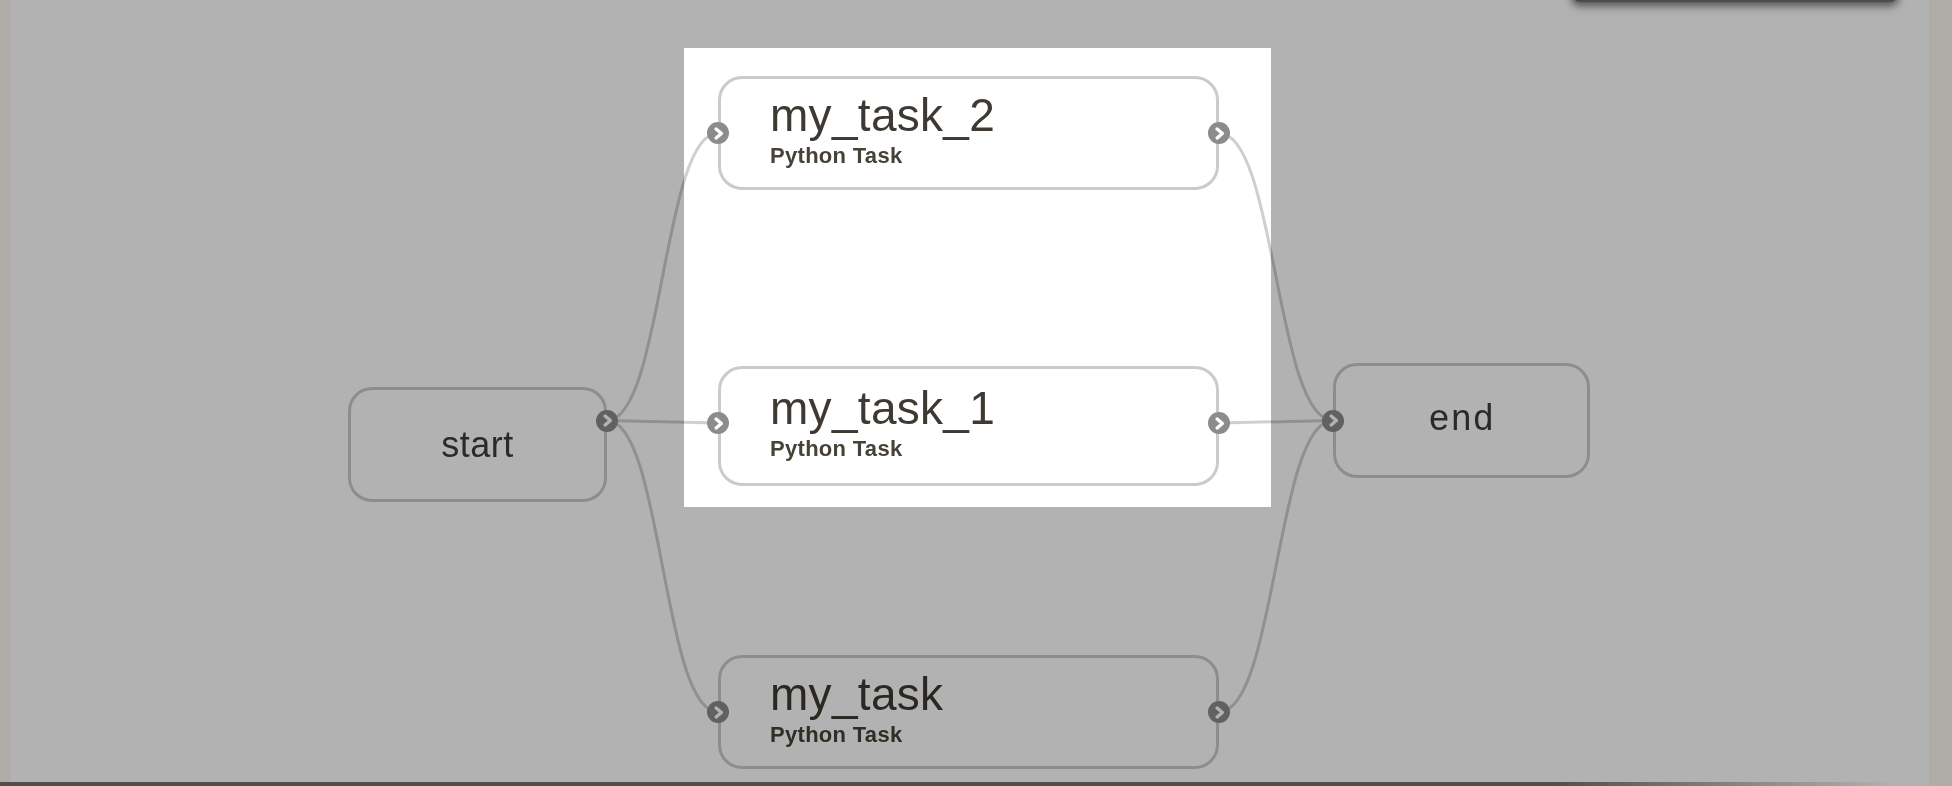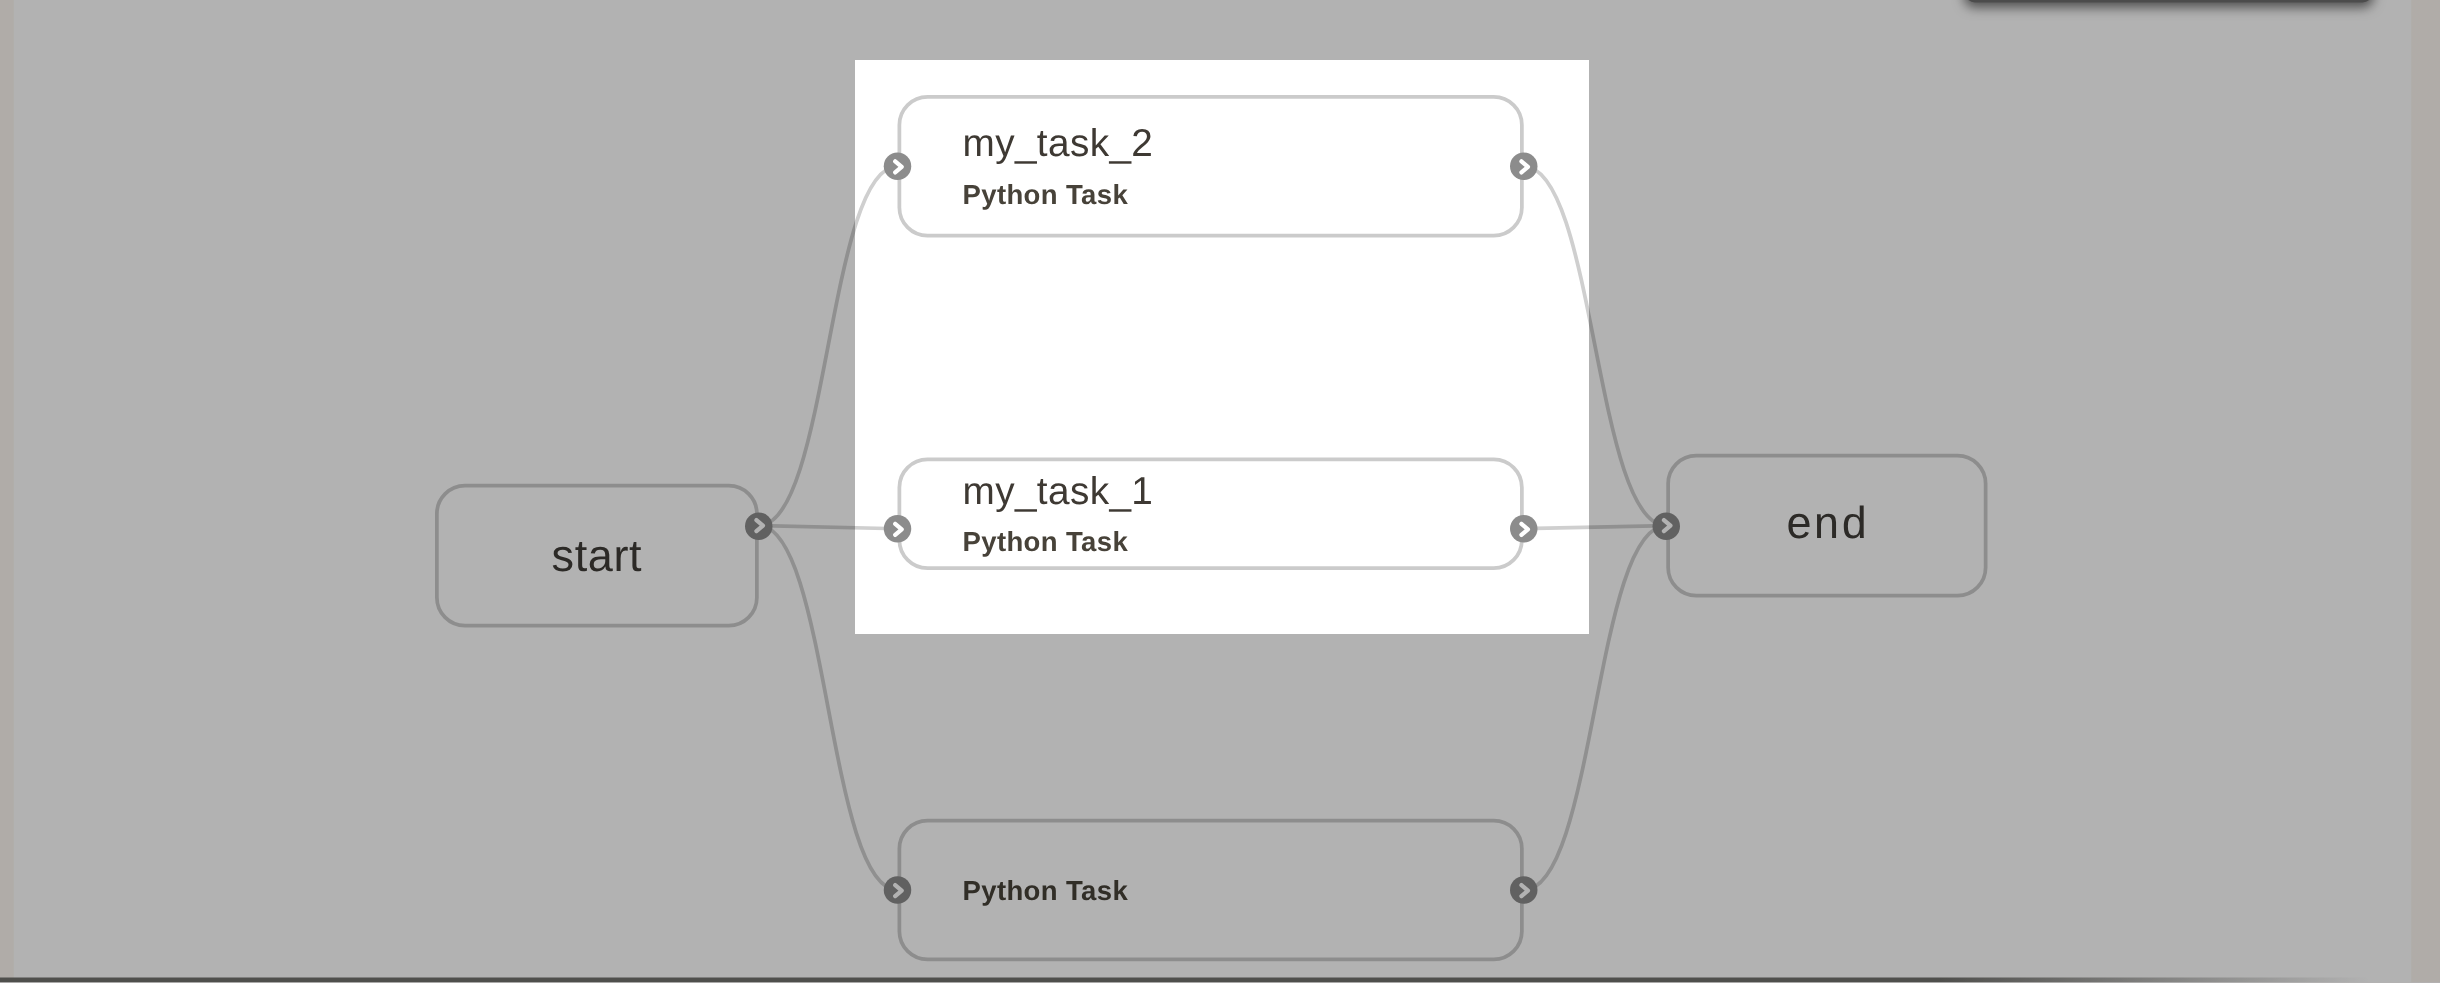--- a/index.html
+++ b/index.html
@@ -27,21 +27,21 @@
   }
   .node.simple{display:flex;align-items:center;justify-content:center;}
   .node.simple .label{
     font-size:36px;color:var(--label,#403d38);letter-spacing:.5px;
   }
   .node.task{
     display:flex;flex-direction:column;justify-content:center;
     padding-left:49px;
   }
   .node.task .title{
-    font-size:31px;font-weight:500;color:var(--title,#3e3933);
+    font-size:46px;font-weight:500;color:var(--title,#3e3933);
     line-height:44px;letter-spacing:.3px;
   }
   .node.task .subtitle{
     font-size:22px;font-weight:700;color:var(--subtitle,#474239);
     line-height:37px;letter-spacing:.3px;
   }
   
   .port{
     position:absolute;width:22px;height:22px;border-radius:50%;
     background:var(--port,#8c8c8c);
@@ -98,35 +98,36 @@
         <div class="port" style="left: 707px; top: 133px;">
           <svg width="13" height="13" viewBox="0 0 10 10">
             <path d="M3.2 1.6 L7.2 5 L3.2 8.4" fill="none" stroke="#ffffff" stroke-width="2.6" stroke-linecap="round" stroke-linejoin="round"></path>
           </svg>
         </div>
         <div class="port" style="left: 1208px; top: 133px;">
           <svg width="13" height="13" viewBox="0 0 10 10">
             <path d="M3.2 1.6 L7.2 5 L3.2 8.4" fill="none" stroke="#ffffff" stroke-width="2.6" stroke-linecap="round" stroke-linejoin="round"></path>
           </svg>
         </div>
-        <div class="node task" style="left: 707px; top: 366px; width: 501px; height: 90px;">
+        <div class="node task" style="left: 707px; top: 366px; width: 501px; height: 120px;">
           <span class="title">my_task_1</span>
           <span class="subtitle">Python Task</span>
         </div>
         <div class="port" style="left: 707px; top: 423px;">
           <svg width="13" height="13" viewBox="0 0 10 10">
             <path d="M3.2 1.6 L7.2 5 L3.2 8.4" fill="none" stroke="#ffffff" stroke-width="2.6" stroke-linecap="round" stroke-linejoin="round"></path>
           </svg>
         </div>
         <div class="port" style="left: 1208px; top: 423px;">
           <svg width="13" height="13" viewBox="0 0 10 10">
             <path d="M3.2 1.6 L7.2 5 L3.2 8.4" fill="none" stroke="#ffffff" stroke-width="2.6" stroke-linecap="round" stroke-linejoin="round"></path>
           </svg>
         </div>
         <div class="node task" style="left: 707px; top: 655px; width: 501px; height: 114px;">
+          <span class="title">my_task</span>
           <span class="subtitle">Python Task</span>
         </div>
         <div class="port" style="left: 707px; top: 712px;">
           <svg width="13" height="13" viewBox="0 0 10 10">
             <path d="M3.2 1.6 L7.2 5 L3.2 8.4" fill="none" stroke="#ffffff" stroke-width="2.6" stroke-linecap="round" stroke-linejoin="round"></path>
           </svg>
         </div>
         <div class="port" style="left: 1208px; top: 712px;">
           <svg width="13" height="13" viewBox="0 0 10 10">
             <path d="M3.2 1.6 L7.2 5 L3.2 8.4" fill="none" stroke="#ffffff" stroke-width="2.6" stroke-linecap="round" stroke-linejoin="round"></path>

